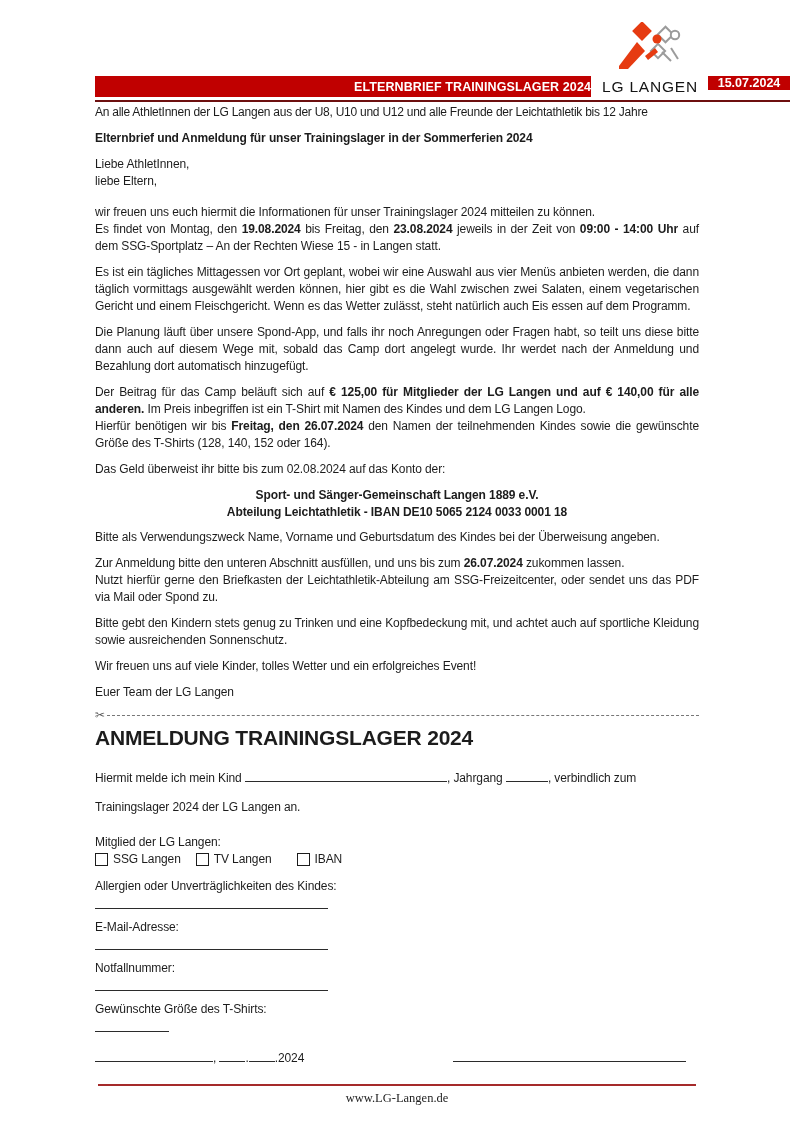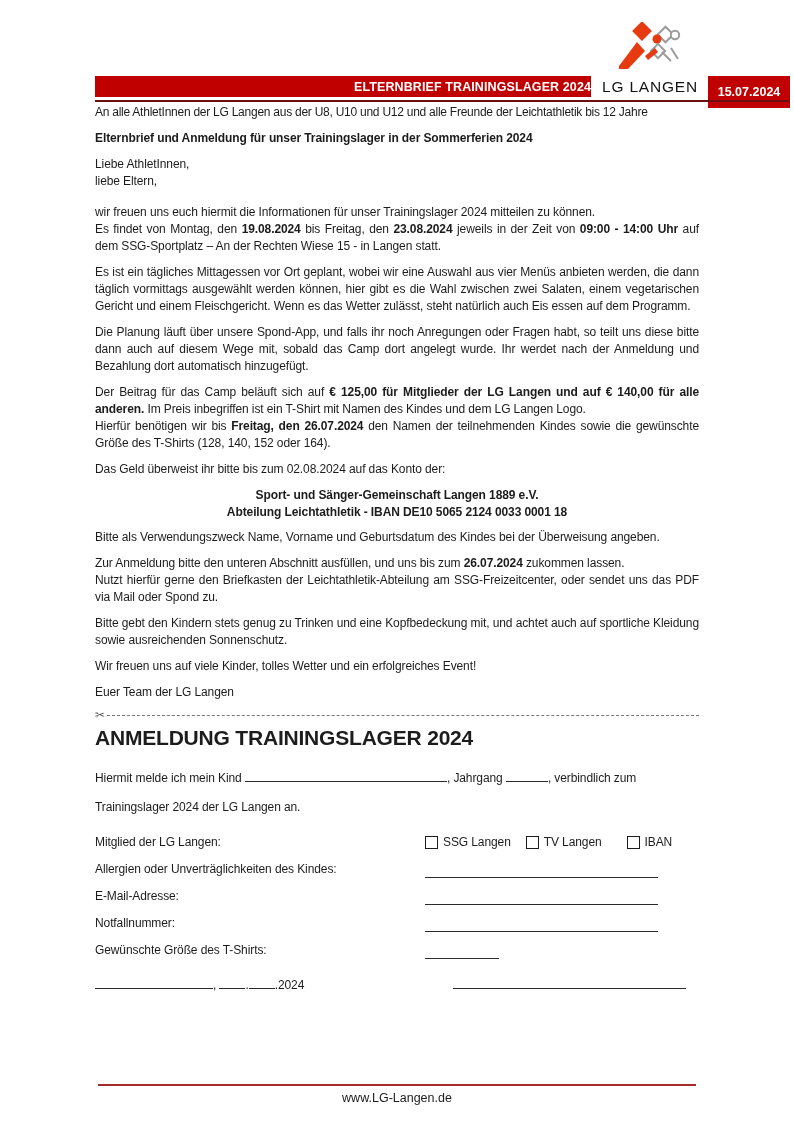--- a/index.html
+++ b/index.html
@@ -12,21 +12,21 @@
   .band{
     position:absolute;left:95px;top:76px;width:496px;height:21px;
     background:#c00000;display:flex;align-items:center;justify-content:flex-end;
     box-sizing:border-box;
   }
   .band span{color:#ffffff;font-size:12.5px;font-weight:bold;letter-spacing:.1px;}
   .logo-wrap{position:absolute;left:604px;top:22px;width:100px;text-align:center;}
   .logo-text{position:absolute;left:598px;top:78px;width:104px;text-align:center;
     font-size:15.5px;letter-spacing:.8px;color:#141414;}
   .datebox{
-    position:absolute;left:708px;top:76px;width:82px;height:32px;background:#c00000;
+    position:absolute;left:708px;top:76px;width:82px;height:14px;background:#c00000;
     display:flex;align-items:center;justify-content:center;
     color:#fff;font-size:12.5px;font-weight:bold;
   }
   .hdr-rule{position:absolute;left:95px;top:100px;width:695px;height:0;border-top:2.5px solid #6d0f0f;}
   
   .content{position:absolute;top:104px;left:95px;width:604px;font-size:12px;line-height:17px;letter-spacing:-0.1px;}
   .content p{margin:0 0 9px 0;text-align:justify;}
   .content p.nojust{text-align:left;}
   .recipient{margin-top:20px;margin-bottom:19px;white-space:nowrap;letter-spacing:-0.25px;}
   .subject{font-weight:bold;margin-bottom:24px;}
@@ -36,35 +36,35 @@
   .bank{font-weight:bold;text-align:center;margin-bottom:8px;}
   
   .cutline{display:flex;align-items:center;margin:0 0 6px 0;}
   .cutline .scissors{font-size:12px;color:#555;flex:none;line-height:10px;}
   .cutline .dash{flex:1;border-top:1.4px dashed #777;margin-left:2px;}
   
   .form-title{font-size:21px;line-height:24px;font-weight:bold;letter-spacing:-0.2px;margin:0 0 18px 0;}
   .intro1{margin-bottom:12px;}
   .intro2{margin-bottom:18px;}
   .blank{display:inline-block;border-bottom:1px solid #2b2b2b;height:13px;vertical-align:baseline;}
-  .frow{display:flex;align-items:flex-end;margin-bottom:10px;min-height:17px;}
+  .frow{display:flex;margin-bottom:10px;min-height:17px;flex-direction:column;}
   .frow .lbl{width:330px;flex:none;}
   .fline{display:inline-block;border-bottom:1px solid #2b2b2b;height:13px;width:233px;}
   .fline.short{width:74px;}
   .cb-group{display:flex;align-items:center;}
   .cb-item{display:flex;align-items:center;gap:5px;margin-right:15px;}
   .cb-item:last-child{margin-left:10px;margin-right:0;}
   .cbox{width:11px;height:11px;border:1.2px solid #1c1c1c;display:inline-block;background:#fff;flex:none;}
   .sig-row{display:flex;margin-top:16px;gap:28px;}
   .sig-left{width:330px;flex:none;}
   .sig-labels{display:flex;margin-top:6px;}
   .sig-labels .l1{width:330px;flex:none;}
   
   .ftr-rule{position:absolute;left:98px;top:1084px;width:598px;border-top:2.2px solid #a52a2a;}
-  .ftr-text{position:absolute;left:0;top:1091px;width:794px;text-align:center;font-size:12.5px;color:#1c1c1c;}
+  .ftr-text{position:absolute;left:0;top:1091px;width:794px;text-align:center;font-size:12.5px;color:#1c1c1c;font-family:Liberation Serif, serif;}
 </style>
 </head>
 <body>
 
 <div class="hdr">
   <div class="band">
     <span>ELTERNBRIEF TRAININGSLAGER 2024</span>
   </div>
 
   <div class="logo-wrap">

